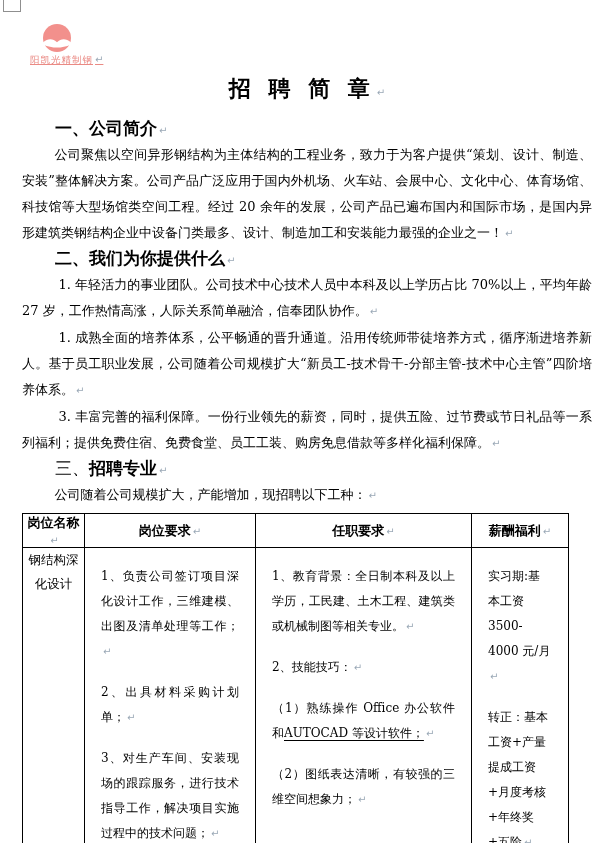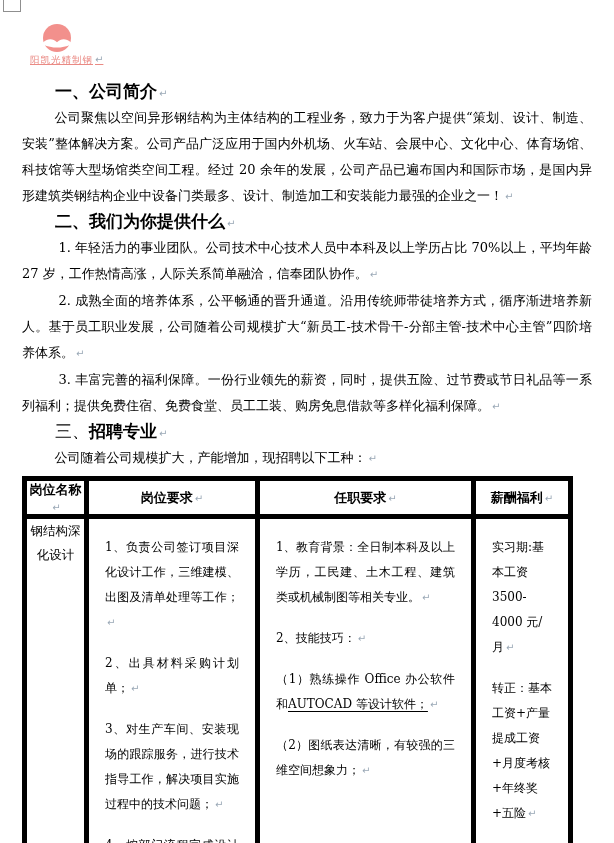--- a/index.html
+++ b/index.html
@@ -65,21 +65,21 @@
     font-family:"DejaVu Sans","Liberation Sans",sans-serif;
     letter-spacing:0; font-weight:normal;
   }
 
   
   table.jobs {
     border-collapse:collapse; table-layout:fixed;
     width:546px; margin-top:4px;
   }
   table.jobs th, table.jobs td {
-    border:5px solid #000000; padding:0; overflow:hidden;
+    border:1px solid #000000; padding:0; overflow:hidden;
   }
   table.jobs th {
     height:32px; font-size:13px; font-weight:bold;
     text-align:center; vertical-align:middle;
   }
   .col-pos { width:62px; }
   .col-duty { width:171px; }
   .col-req { width:216px; }
   .col-sal { width:97px; }
   td.pos-cell {
@@ -105,31 +105,34 @@
   <div class="corner-mark"></div>
 
   <div class="logo-block">
     <svg class="logo-circle" width="28" height="28" viewBox="0 0 100 100">
       <circle cx="50" cy="50" r="50" fill="#f2908c"></circle>
       <path d="M0 66 C 18 50 36 52 50 65 C 64 52 82 50 100 66 L100 73 C 66 88 34 88 0 73 Z" fill="#ffffff"></path>
     </svg>
     <span class="logo-text" style="color:#ea8a84;text-decoration:underline;">阳凯光精制钢<span class="pmark">↵</span></span>
   </div>
 
+  <div class="doc-title">
+    <span class="title-text">招 聘 简 章</span><span><span class="pmark">↵</span></span>
+  </div>
 
   <h2 class="h-sec h1-gap">一、公司简介<span class="pmark">↵</span></h2>
 
 
   <p class="para">公司聚焦以空间异形钢结构为主体结构的工程业务，致力于为客户提供“策划、设计、制造、安装”整体解决方案。公司产品广泛应用于国内外机场、火车站、会展中心、文化中心、体育场馆、科技馆等大型场馆类空间工程。经过 20 余年的发展，公司产品已遍布国内和国际市场，是国内异形建筑类钢结构企业中设备门类最多、设计、制造加工和安装能力最强的企业之一！<span class="pmark">↵</span></p>
 
   <h2 class="h-sec">二、我们为你提供什么<span class="pmark">↵</span></h2>
 
   <p class="para point">1. 年轻活力的事业团队。公司技术中心技术人员中本科及以上学历占比 70%以上，平均年龄 27 岁，工作热情高涨，人际关系简单融洽，信奉团队协作。<span class="pmark">↵</span></p>
 
-  <p class="para point"><span>2. 成熟全面的培养体系，公平畅通的晋升通道。沿用</span><span class="run-wavy">传统师</span><span>带徒培养方式，循序渐进培养新人。基于员工职业发展，公司随着公司规模扩大“新员工-技术骨干-分部主管-技术中心主管”四</span><span class="run-wavy">阶培养</span><span>体系。</span><span class="pmark">↵</span></p>
+  <p class="para point"><span>1. 成熟全面的培养体系，公平畅通的晋升通道。沿用</span><span class="run-wavy">传统师</span><span>带徒培养方式，循序渐进培养新人。基于员工职业发展，公司随着公司规模扩大“新员工-技术骨干-分部主管-技术中心主管”四</span><span class="run-wavy">阶培养</span><span>体系。</span><span class="pmark">↵</span></p>
 
   <p class="para point">3. 丰富完善的福利保障。一份行业领先的薪资，同时，提供五险、过节费或节日礼品等一系列福利；提供免费住宿、免费食堂、员工工装、购房免息借款等多样化福利保障。<span class="pmark">↵</span></p>
 
   <h2 class="h-sec">
     <span class="h-prefix">三、</span><span>招聘专业</span><span><span class="pmark">↵</span></span>
   </h2>
 
   <p class="intro-line">公司随着公司规模扩大，产能增加，现招聘以下工种：<span class="pmark">↵</span></p>
 
   <table class="jobs">

